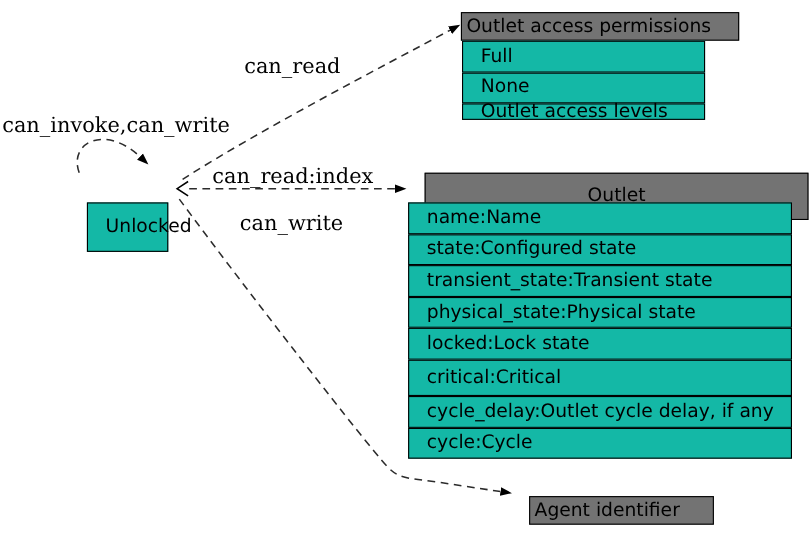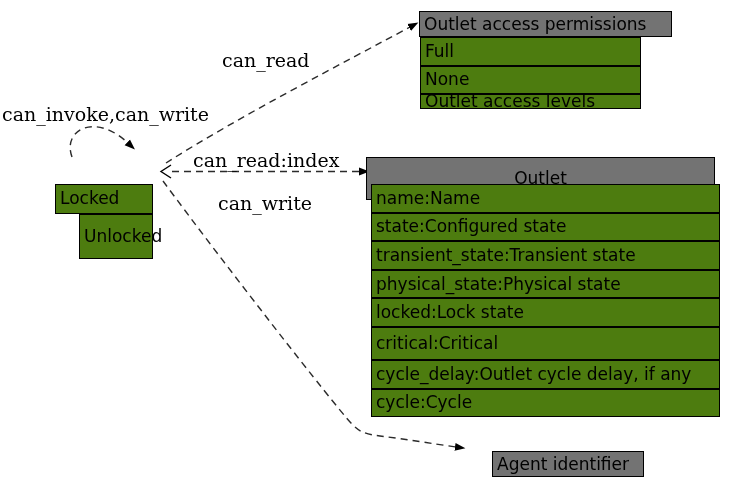--- a/index.html
+++ b/index.html
@@ -23,26 +23,26 @@
     padding-left:4px;
     z-index:2;
   }
   .node-header.centered{justify-content:center;padding-left:0;}
   .node-body{
     position:absolute;
     z-index:2;
   }
   .node-row{
     box-sizing:border-box;
-    background:#4d7c0f;
+    background:#14b8a6;
     border:1.2px solid #000;
     display:flex;align-items:center;
     font-size:17px;line-height:1;
     white-space:nowrap;
-    padding-left:4px;
+    padding-left:16px;
   }
   .edge-label{
     position:absolute;
     font-family:"DejaVu Serif","Liberation Serif",serif;
     font-size:19px;line-height:1.15;
     white-space:nowrap;
     z-index:3;
   }
   .edge-path{
     fill:none;
@@ -77,38 +77,37 @@
 
     <path class="edge-path" d="M 163 181 C 225 265 335 406 351 423 C 359 432 365 434 380 436 C 405 439 435 444 456 447" marker-end="url(#ah)"></path>
   </svg>
 
   <div class="edge-label" style="left:2px;top:104px;">can_invoke,can_write</div>
   <div class="edge-label" style="left:222px;top:50px;">can_read</div>
   <div class="edge-label" style="left:193px;top:150px;">can_read:index</div>
   <div class="edge-label" style="left:218px;top:193px;">can_write</div>
 
   <div class="node-body" style="left:55px;top:184px;width:98px;">
-    <div class="node-row" style="height:29.5px;">Locked</div>
     <div class="node-row" style="height:45px;margin-left:24px;">Unlocked</div>
   </div>
 
   <div class="node-header" style="left:419px;top:11px;width:253px;height:26px;">Outlet access permissions</div>
   <div class="node-body" style="left:420px;top:37px;width:221px;">
     <div class="node-row" style="height:28.6px;">Full</div>
     <div class="node-row" style="height:28.6px;">None</div>
     <div class="node-row" style="height:15px;">Outlet access levels</div>
   </div>
 
-  <div class="node-header centered" style="left:366px;top:157px;width:349px;height:43px;">Outlet</div>
+  <div class="node-header centered" style="left:386px;top:157px;width:349px;height:43px;">Outlet</div>
   <div class="node-body" style="left:371px;top:184px;width:349px;">
     <div class="node-row" style="height:28.6px;">name:Name</div>
     <div class="node-row" style="height:28.6px;">state:Configured state</div>
     <div class="node-row" style="height:28.6px;">transient_state:Transient state</div>
     <div class="node-row" style="height:28.6px;">physical_state:Physical state</div>
     <div class="node-row" style="height:28.6px;">locked:Lock state</div>
     <div class="node-row" style="height:33px;">critical:Critical</div>
     <div class="node-row" style="height:28.6px;">cycle_delay:Outlet cycle delay, if any</div>
     <div class="node-row" style="height:28.6px;">cycle:Cycle</div>
   </div>
 
-  <div class="node-header" style="left:492px;top:451px;width:152px;height:26px;">Agent identifier</div>
+  <div class="node-header" style="left:481px;top:451px;width:168px;height:26px;">Agent identifier</div>
 
 </div>
 
 </body></html>

